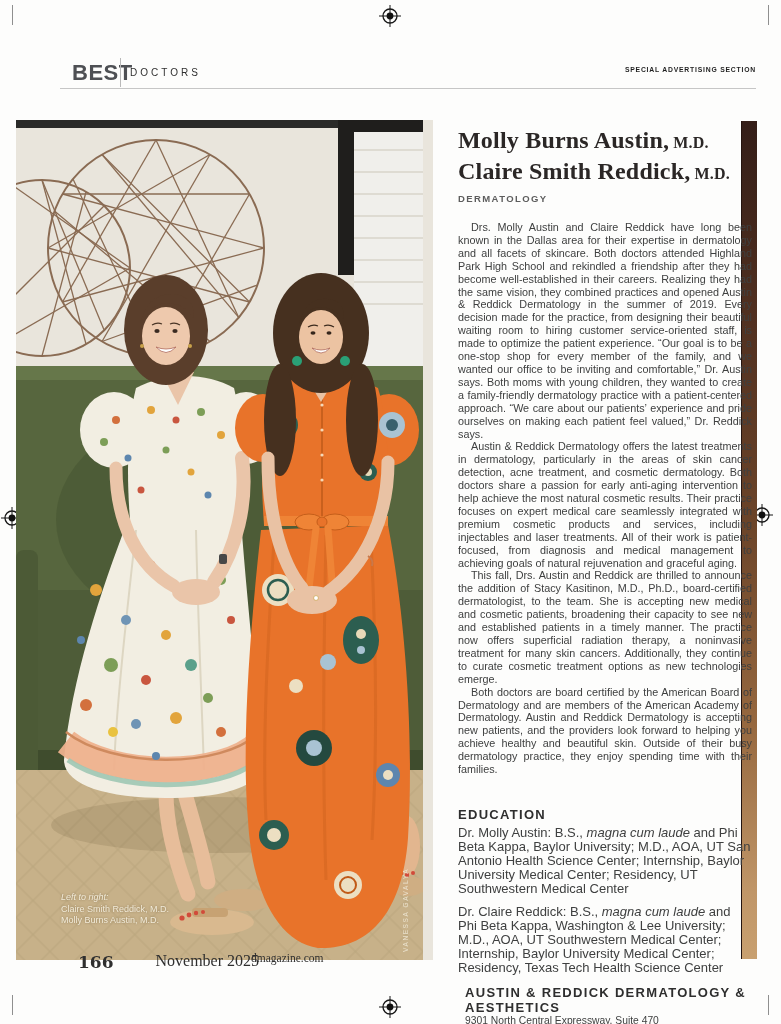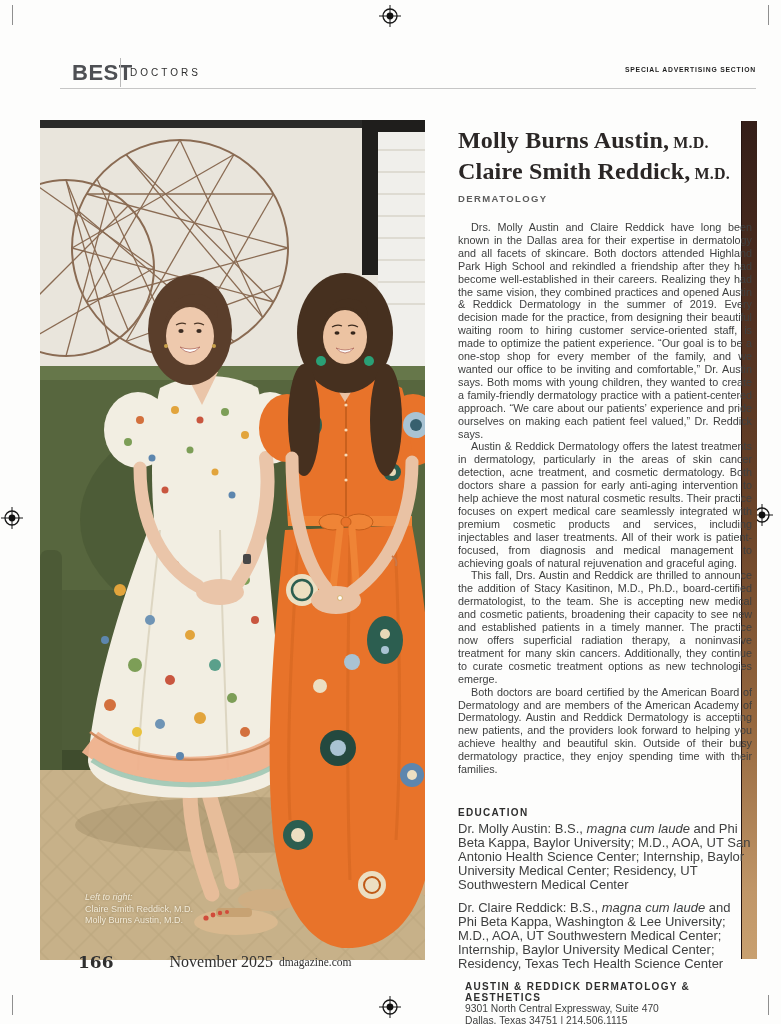--- a/index.html
+++ b/index.html
@@ -14,49 +14,49 @@
 
   
   .header { position:absolute; left:60px; top:58px; width:696px; height:32px; }
   .best { position:absolute; left:12px; top:2px; font-size:22px; font-weight:bold; letter-spacing:.5px; color:#4e5054; }
   .hdr-divider { position:absolute; left:60px; top:0; width:1px; height:29px; background:#b9b9b9; }
   .doctors { position:absolute; left:70px; top:9px; font-size:10px; letter-spacing:3px; color:#2f2f2f; }
   .special { position:absolute; right:0; top:8px; font-size:6.8px; font-weight:bold; letter-spacing:.8px; color:#1e1e1e; }
   .hdr-rule { position:absolute; left:0; top:30px; width:100%; height:1px; background:#c6c6c6; }
 
   
-  .photo { position:absolute; left:40px; top:120px; width:385px; height:840px; background:#e9e5dc; overflow:hidden; }
+  .photo { position:absolute; left:16px; top:120px; width:417px; height:840px; background:#e9e5dc; overflow:hidden; }
   .photo svg { display:block; }
   .caption { position:absolute; left:45px; top:772px; width:160px; color:#f3ecd9; font-size:9px; line-height:11.5px; text-shadow:0 0 2px rgba(90,70,40,.5); }
   .cap-intro { font-style:italic; }
   .credit { position:absolute; left:386px; top:732px; height:100px; writing-mode:vertical-rl; transform:rotate(180deg); font-size:6.5px; letter-spacing:1.6px; color:#efe8d6; opacity:.9; }
 
   
   .brown-strip { position:absolute; left:741px; top:121px; width:16px; height:838px;
     background:linear-gradient(180deg,#341e18 0%,#4f2f20 22%,#6b4429 48%,#96683f 72%,#c09668 92%,#c8a070 100%);
     border-left:1px solid #241410; }
 
   
   .article { position:absolute; left:458px; top:126px; width:294px; color:#3f4040; }
   .title { font-family:"Liberation Serif", serif; font-weight:bold; color:#2b2726; font-size:24px; line-height:28px; letter-spacing:.2px; }
   .title .md { font-size:16px; margin-left:4px; }
   .specialty { margin-top:5px; font-size:9.5px; font-weight:bold; letter-spacing:1.4px; color:#5d5d5d; }
   .bodytext { margin-top:17px; }
   .bodytext p { font-size:10.8px; line-height:12.9px; text-align:justify; text-indent:13px; color:#3f4040; }
   .edu { margin-top:31px; }
-  .small-heading { font-size:10px; font-weight:bold; letter-spacing:1.3px; color:#2e2e2e; }
+  .small-heading { font-size:13px; font-weight:bold; letter-spacing:1.3px; color:#2e2e2e; }
   .edu-entry { font-size:13px; line-height:14px; margin-top:4px; }
   .edu-entry + .edu-entry { margin-top:9px; }
   .practice { margin-top:10px;margin-left:7px; }
   .practice .addr { font-size:10.3px; line-height:12.4px; }
   .insta { margin-top:9px; font-size:10.3px;font-style:italic; }
   .website { margin-top:7px; font-family:"Liberation Serif", serif; font-size:21px; letter-spacing:1px; color:#343434; border-bottom:1px solid #8f8f8f; padding-bottom:9px; }
 
   
-  .footer { position:absolute; left:78px; top:952px; display:flex; align-items:center; gap:14px; }
+  .footer { position:absolute; left:78px; top:952px; display:flex; align-items:flex-start; }
   .pagenum { font-family:"DejaVu Serif", serif; font-weight:bold; font-size:17px; color:#2f2f2f; }
   .issue { font-family:"Liberation Serif", serif; font-size:16px; color:#2f2f2f;margin-left:42px; }
   .site { font-family:"Liberation Serif", serif; font-weight:normal; font-size:11.5px; color:#2f2f2f; margin-left:-8px; }
 </style>
 </head>
 <body>
 
 <div class="page">
 
   <div class="croptick v" style="left:12px;top:5px;"></div>

